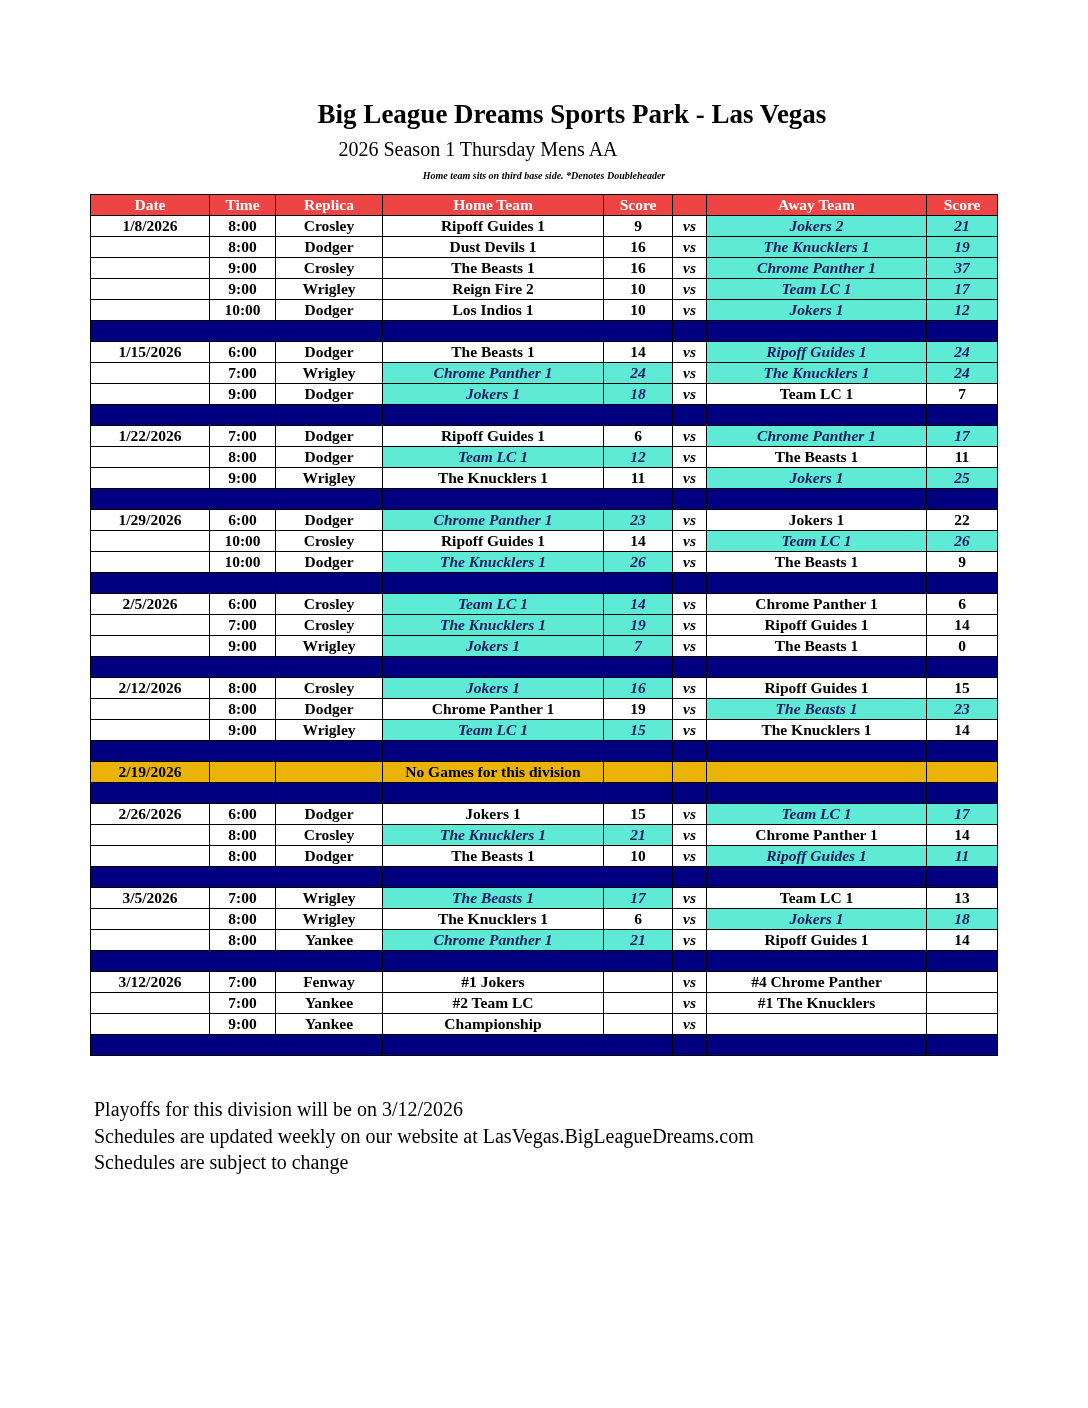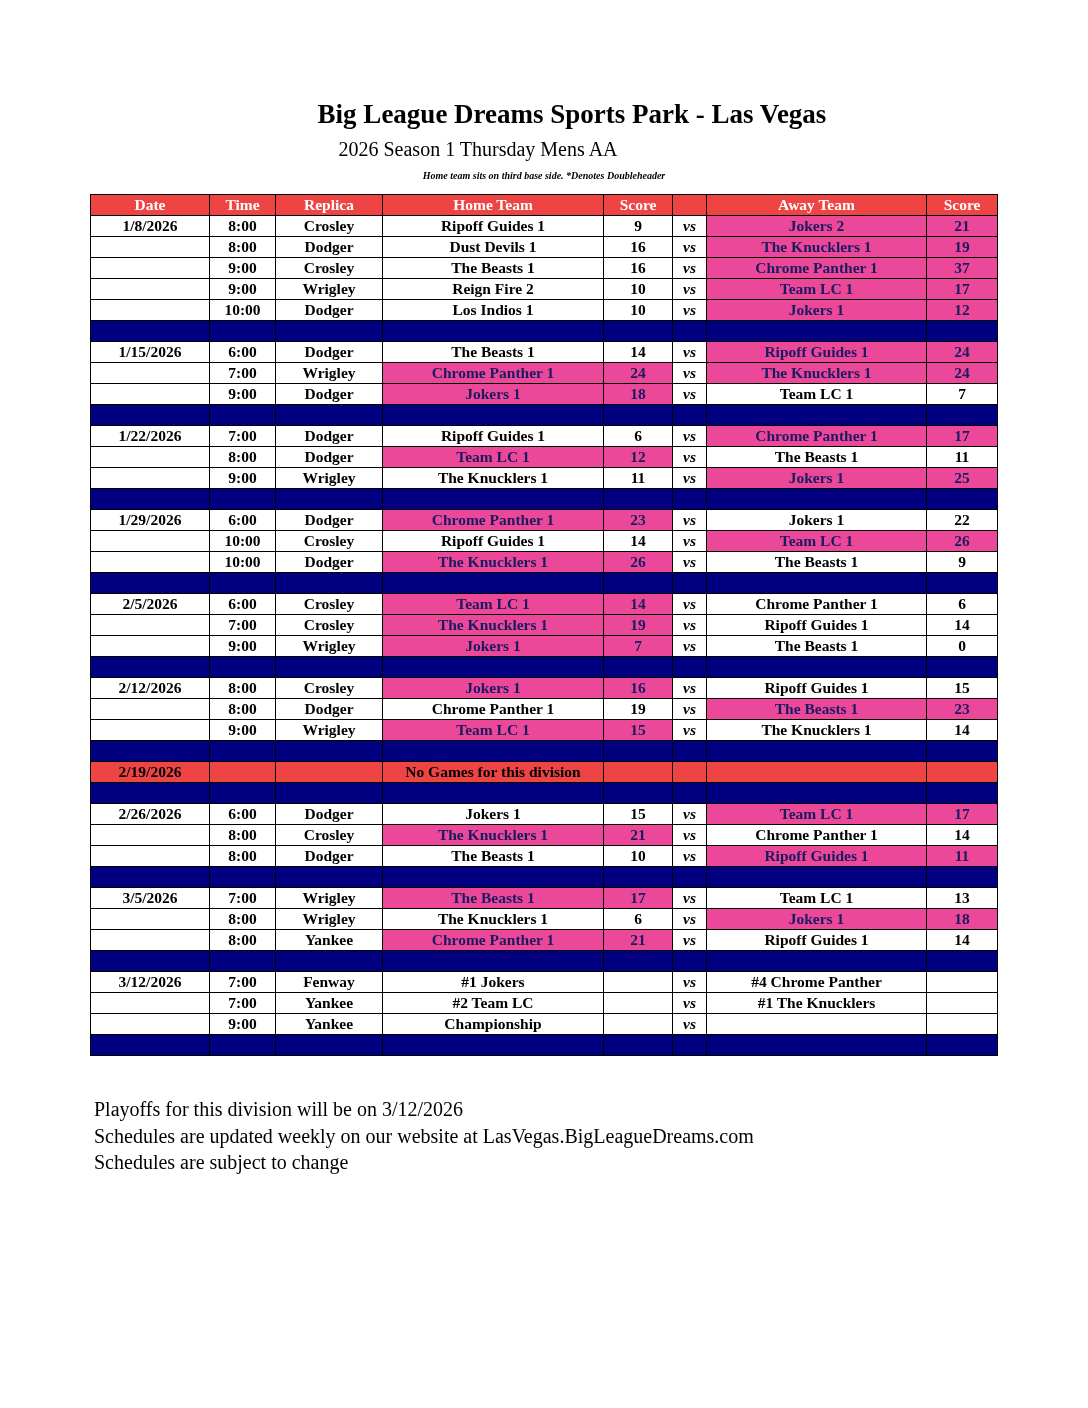--- a/index.html
+++ b/index.html
@@ -4,22 +4,22 @@
 <style>
   html, body { margin: 0; padding: 0; background: #ffffff; }
   body { width: 1088px; height: 1408px; position: relative; font-family: "Liberation Serif", "DejaVu Serif", serif; color: #000; }
   .title { position: absolute; left: 0; width: 1088px; top: 99px; text-align: center; font-size: 27px; font-weight: bold; padding-left: 28px; }
   .subtitle { position: absolute; left: 0; width: 940px; top: 138px; text-align: center; font-size: 20px; font-weight: normal; margin-left: 8px; }
   .note { position: absolute; left: 0; width: 1088px; top: 170px; text-align: center; font-size: 10px; font-weight: bold; font-style: italic; }
   table.sched { position: absolute; left: 90px; top: 194px; border-collapse: collapse; table-layout: fixed; width: 907px; }
   table.sched td, table.sched th { border: 1.5px solid #000; height: 20px; padding: 0; text-align: center; font-size: 15.5px; font-weight: bold; line-height: 20px; white-space: nowrap; overflow: hidden; }
   table.sched th { background: #ef4444; color: #ffffff; }
   tr.spacer td { background: #000080; }
-  tr.nogames td { background: #ef4444; }
-  td.win { background: #ec4899; color: #1a1a60; }
+  tr.nogames td { background: #eab308; }
+  td.win { background: #5eead4; color: #1a1a60; font-style: italic; }
   td.vs { font-style: italic; font-size: 14px; }
   .footer { position: absolute; left: 94px; font-size: 20px; font-weight: normal; }
 </style>
 </head>
 <body>
 
 <div class="title">Big League Dreams Sports Park - Las Vegas</div>
 <div class="subtitle">2026 Season 1 Thursday Mens AA</div>
 <div class="note">Home team sits on third base side.  *Denotes Doubleheader</div>
 

